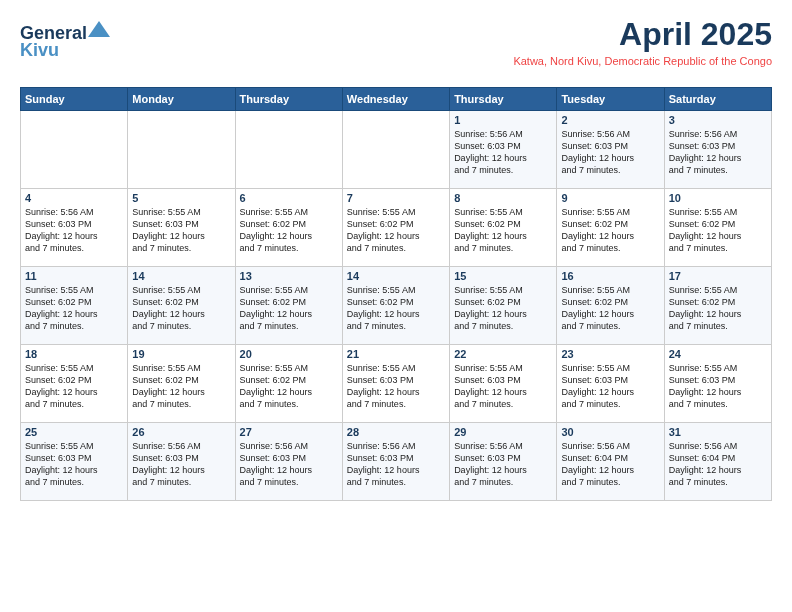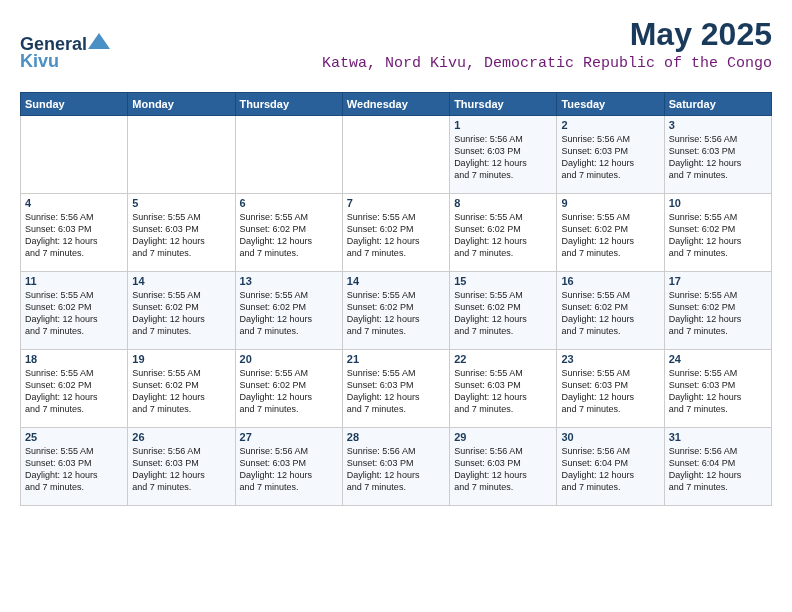--- a/index.html
+++ b/index.html
@@ -11,41 +11,40 @@
       overflow: hidden;
     }
     .page {
       width: 792px;
       height: 612px;
       padding: 16px 20px 10px 20px;
     }
     .header {
       display: flex;
       justify-content: space-between;
-      align-items: flex-end;
+      align-items: center;
       margin-bottom: 20px;
     }
     .logo {
       display: flex;
       flex-direction: column;
       align-items: flex-start;
     }
     .title-area {
       text-align: right;
     }
     .main-title {
       font-size: 32px;
       font-weight: bold;
       color: #1a3a5c;
     }
     .subtitle {
-      font-size: 15px;
-      color: #701a75;
+      font-size: 11px;
+      color: #ef4444;
       margin-top: 2px;
-      font-family: Liberation Mono, monospace;
     }
     .calendar {
       width: 100%;
       border-collapse: collapse;
       margin-top: 6px;
     }
     .calendar th {
       background: #2a6099;
       color: #fff;
       font-size: 11px;
@@ -94,21 +93,21 @@
     <div class="logo">
       <div style="display:flex;align-items:center;gap:0;">
         <span style="font-size:18px;font-weight:bold;color:#1a3a5c;">General</span>
         <svg width="22" height="16" viewBox="0 0 22 16" style="margin-left:1px;margin-top:-8px;">
           <polygon points="0,16 11,0 22,16" fill="#4a90c4"></polygon>
         </svg>
       </div>
       <div style="font-size:18px;font-weight:bold;color:#4a90c4;margin-top:-4px;">Kivu</div>
     </div>
     <div class="title-area">
-      <div class="main-title">May 2025</div>
+      <div class="main-title">April 2025</div>
       <div class="subtitle">Katwa, Nord Kivu, Democratic Republic of the Congo</div>
     </div>
   </div>
 
   <table class="calendar">
     <thead>
       <tr>
         <th>Sunday</th>
         <th>Monday</th>
         <th>Thursday</th>

